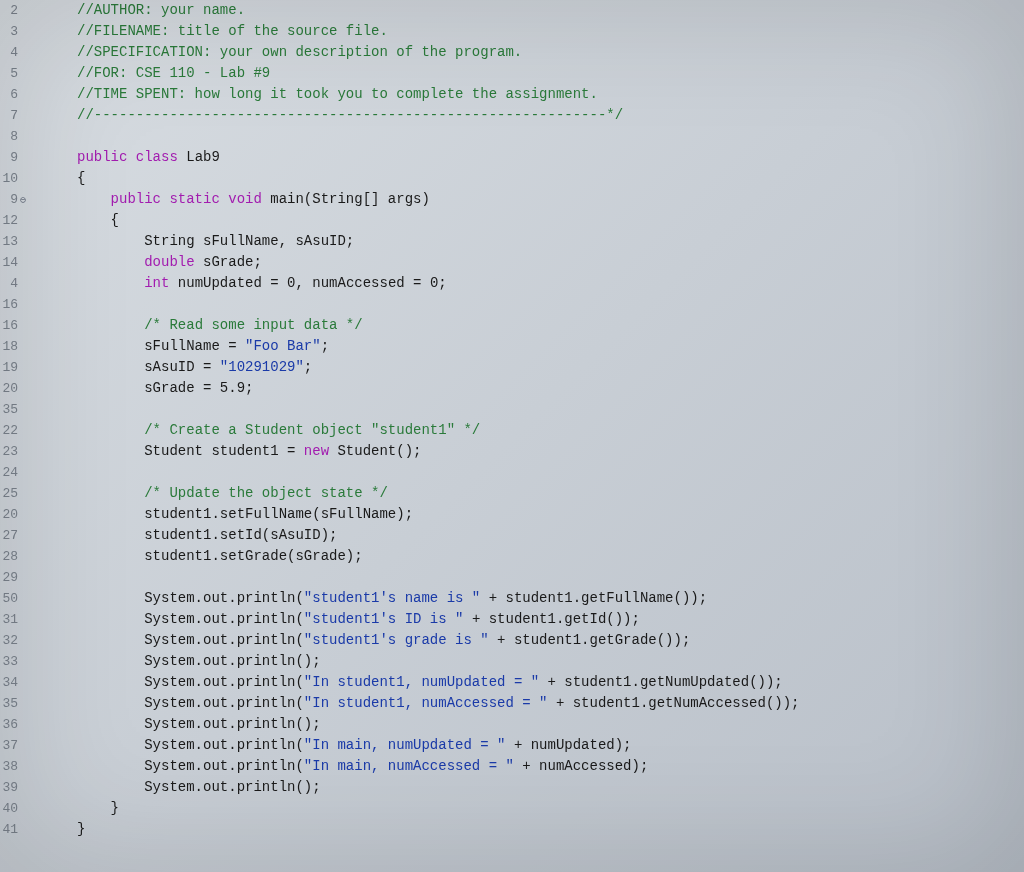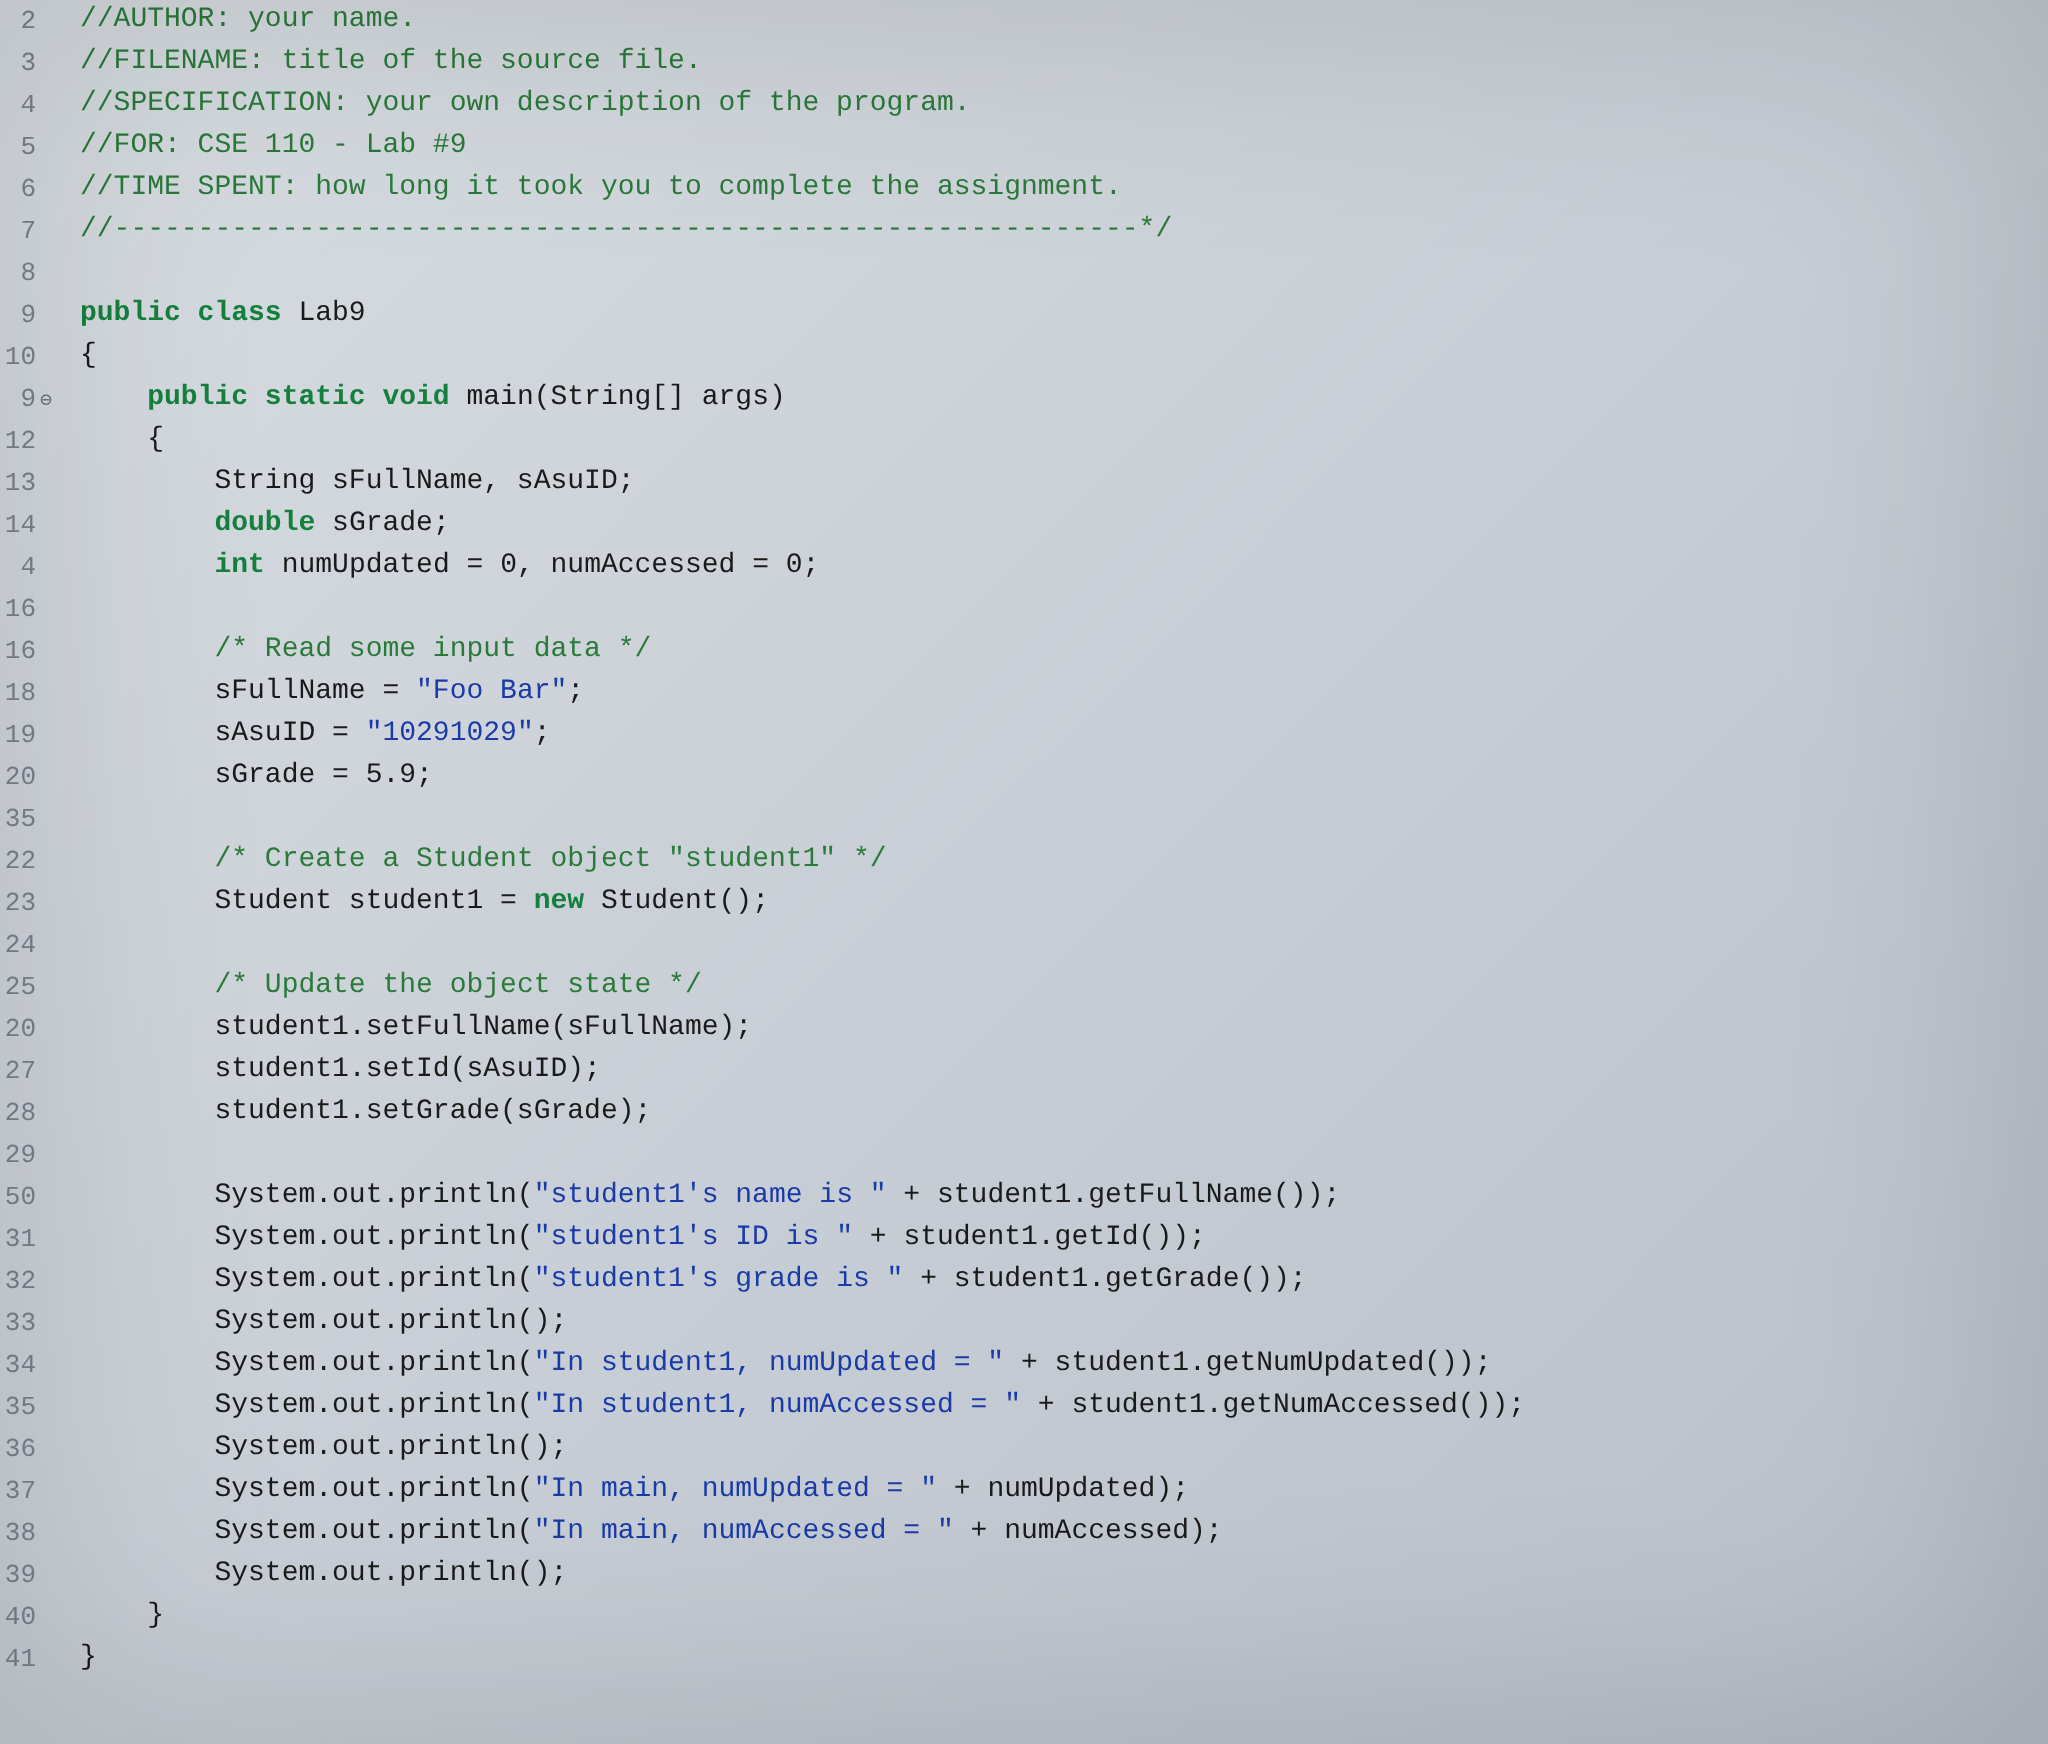--- a/index.html
+++ b/index.html
@@ -23,31 +23,32 @@
     padding-right: 8px;
     color: #6a7280;
     user-select: none;
     flex-shrink: 0;
   }
   .code {
     flex: 1;
     white-space: pre;
     color: #1a1a1a;
     padding-left: 4px;
+    margin-left: 37px;
   }
   .line {
     height: 21px;
     line-height: 21px;
   }
   .gutter .line {
     color: #7a828c;
     font-size: 13px;
   }
   .c-comment { color: #2a7a3a; }
-  .c-keyword { color: #15803d; font-weight: bold; }
+  .c-keyword { color: #a21caf; font-weight: normal; }
   .c-string  { color: #1a3aa8; }
   .c-number  { color: #1a1a1a; }
   .fold-marker {
     display: inline-block;
     width: 10px;
     text-align: center;
     color: #6a7280;
     font-size: 10px;
   }
   

